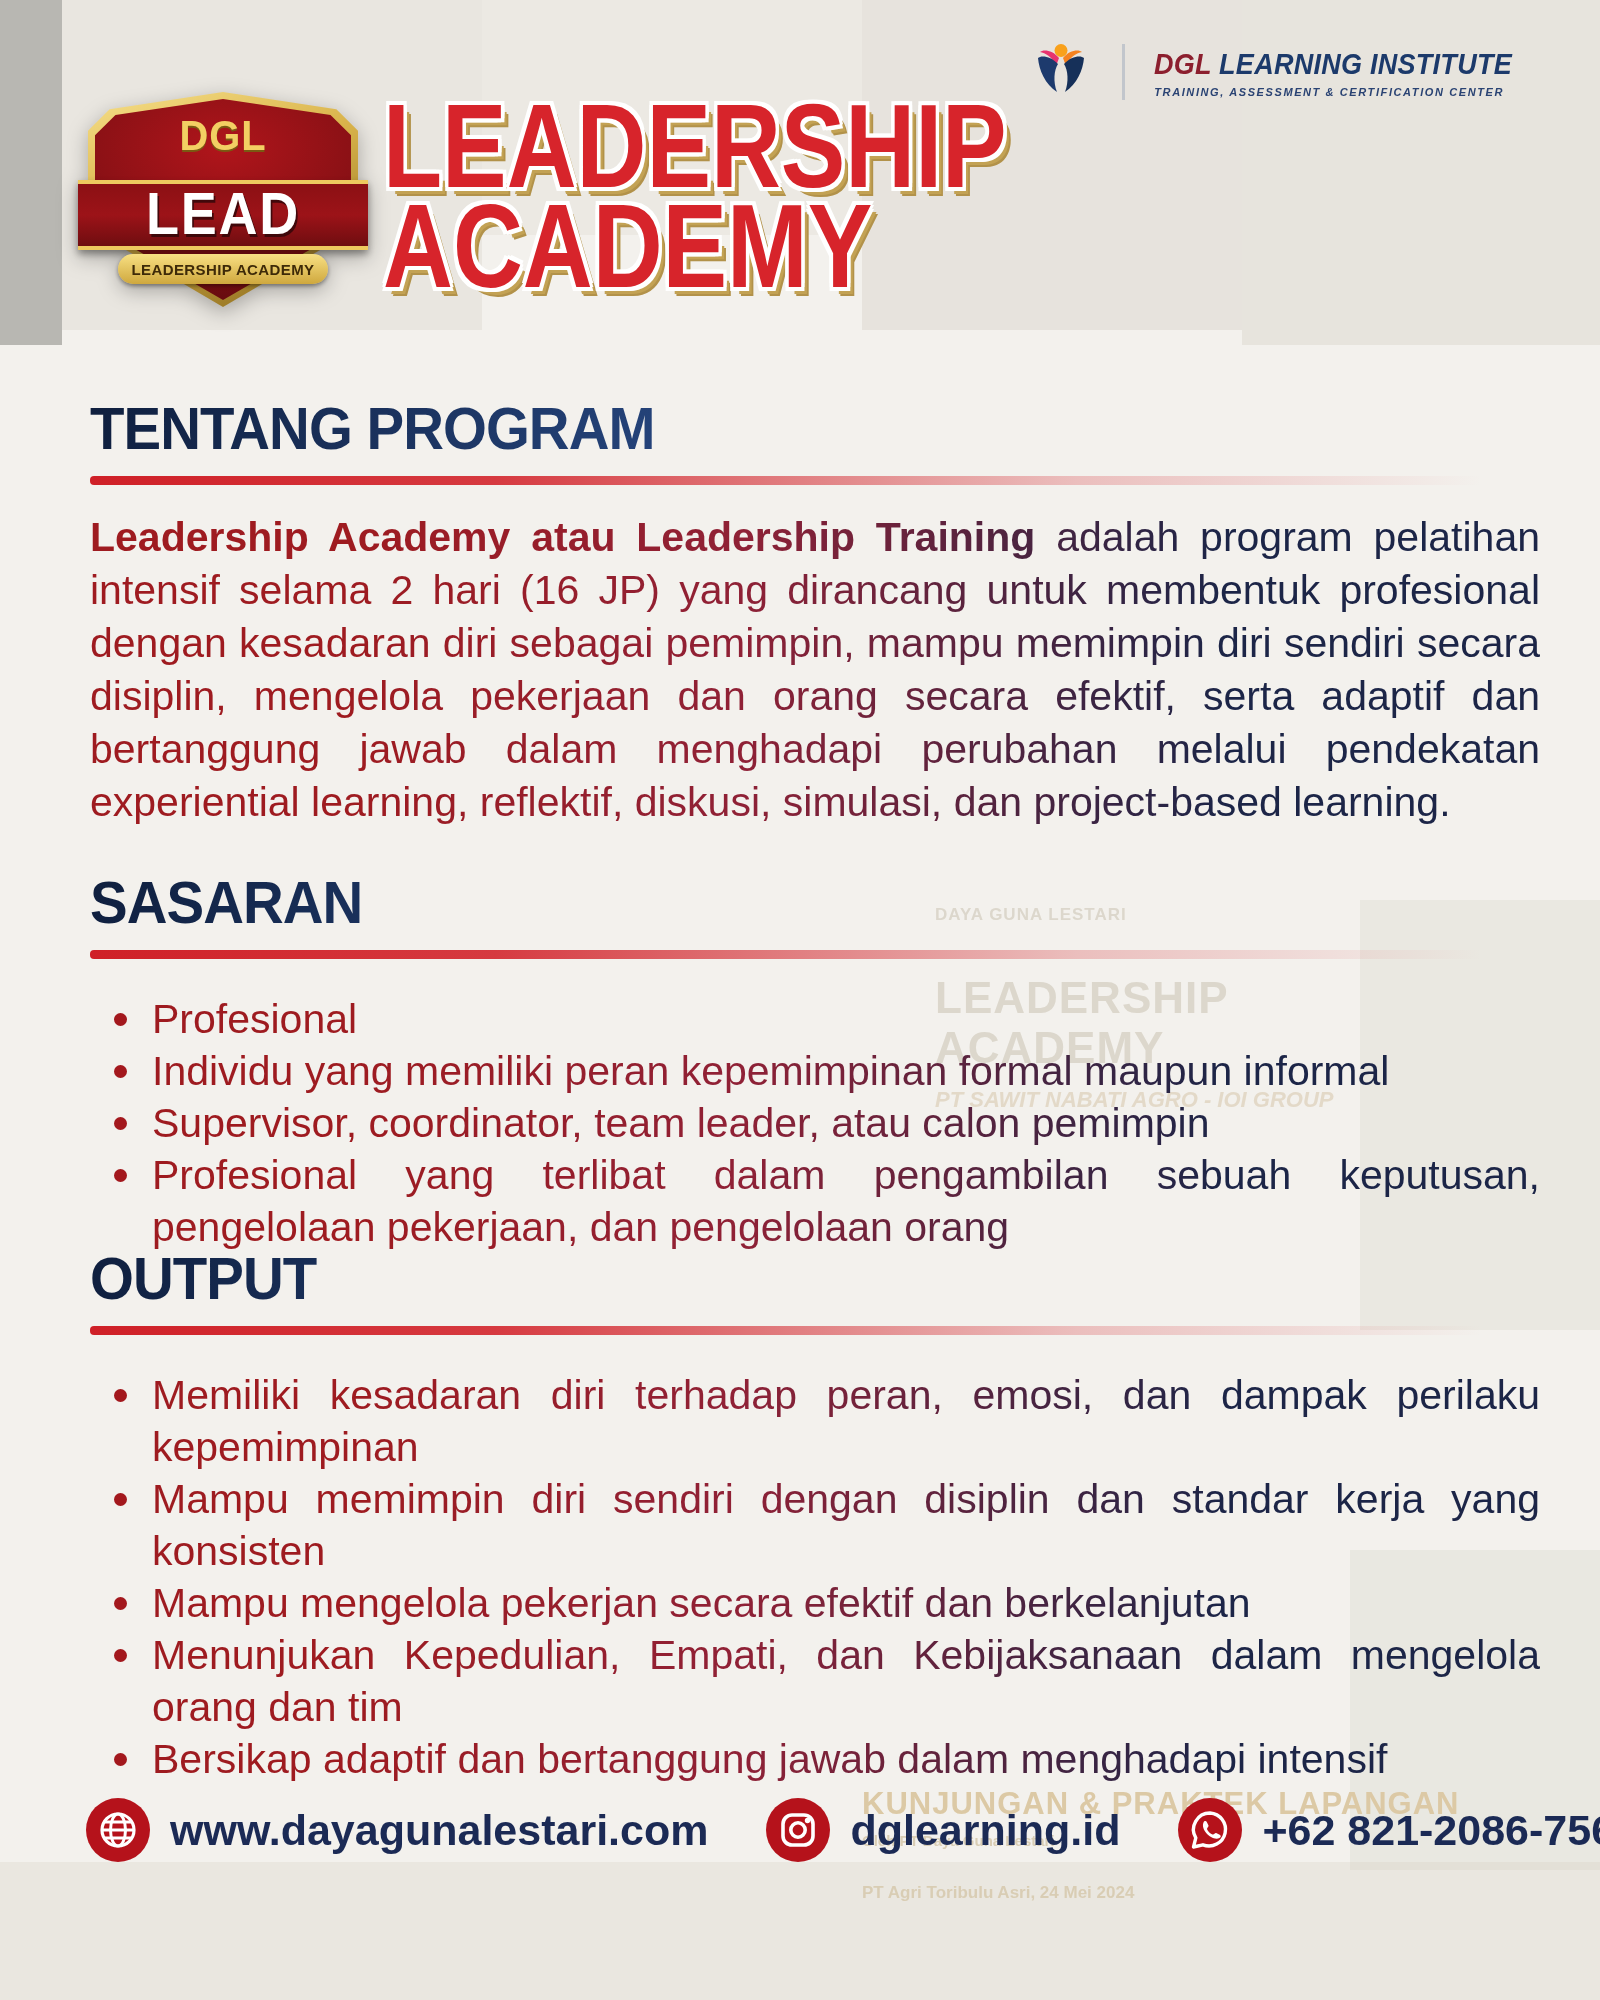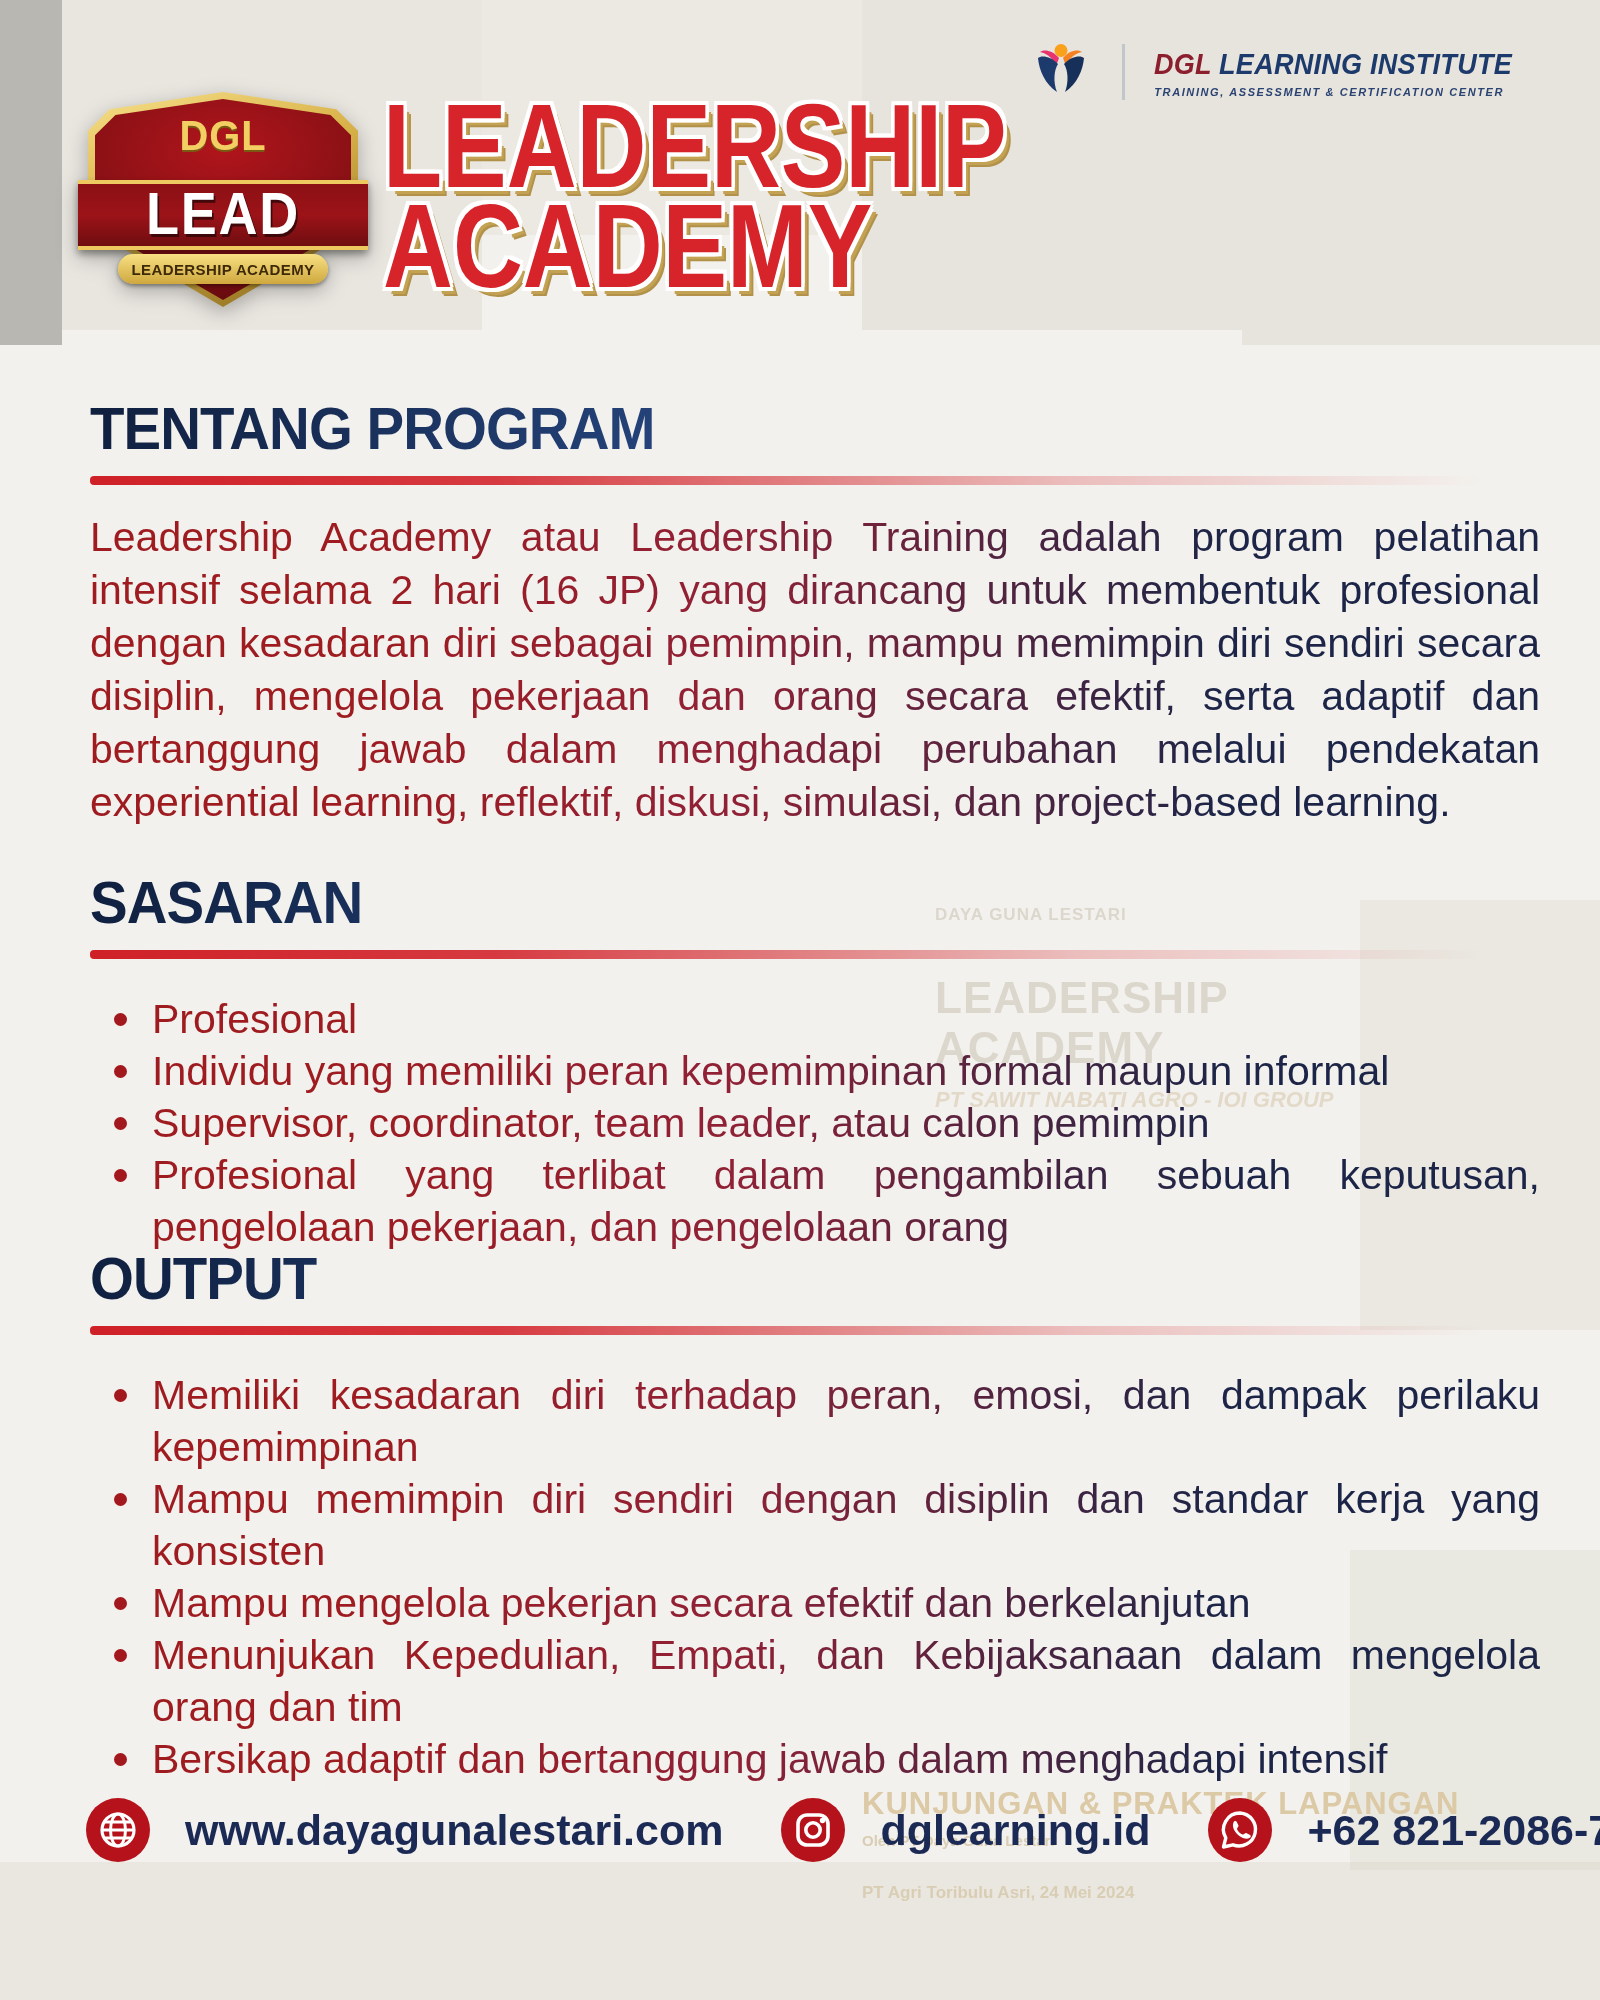--- a/index.html
+++ b/index.html
@@ -60,28 +60,28 @@
   .inst-name{font-size:30px;font-weight:800;letter-spacing:.3px;transform:scaleX(.9);transform-origin:left;white-space:nowrap;}
   .inst-name .dgl{color:#8c1f2e;}
   .inst-name .rest{color:#1c3a6b;}
   .inst-tagline{font-size:11px;font-weight:700;letter-spacing:1.6px;color:#2a4373;margin-top:5px;white-space:nowrap;}
   
   .section{position:absolute;left:90px;width:1450px;z-index:2;}
   .sec-heading{margin:0;font-size:60px;line-height:62px;font-weight:800;letter-spacing:-1px;transform:scaleX(.94);transform-origin:left;}
   .sec-rule{height:9px;margin-top:16px;border-radius:4px;
     background:linear-gradient(90deg,#cf2027 0%,#d63a40 28%,rgba(214,58,64,.28) 68%,rgba(214,58,64,0) 96%);}
   .body-par{margin:26px 0 0 0;font-size:41px;line-height:53px;text-align:justify;}
-  .body-par .lead{font-weight:400;}
+  .body-par .lead{font-weight:700;}
   ul.blist{list-style:none;margin:34px 0 0 0;padding:0;}
   ul.blist li{position:relative;padding-left:62px;font-size:41px;line-height:52px;text-align:justify;}
   ul.blist li::before{content:"";position:absolute;left:24px;top:20px;width:13px;height:13px;border-radius:50%;background:#a3181d;}
   
   .footer{position:absolute;left:86px;top:1798px;z-index:3;display:flex;align-items:center;gap:58px;}
   .contact{display:flex;align-items:center;gap:20px;}
-  .contact .label{font-size:43px;font-weight:600;color:#1b2a55;white-space:nowrap;margin-left:15px;}
+  .contact .label{font-size:43px;font-weight:600;color:#1b2a55;white-space:nowrap;}
   .cicon{width:64px;height:64px;display:block;}
   
   .ghost-poster{left:935px;top:905px;width:430px;color:#dcd7cc;z-index:0;}
   .ghost-brand{font-size:17px;font-weight:700;letter-spacing:1px;}
   .ghost-title{font-size:44px;font-weight:800;letter-spacing:1px;margin-top:48px;}
   .ghost-sub{font-size:22px;font-weight:700;font-style:italic;margin-top:14px;color:#e3d9c8;}
   .ghost-banner{left:862px;top:1786px;width:620px;z-index:0;color:#dcc9a5;}
   .ghost-banner .t{font-size:31px;font-weight:800;letter-spacing:1px;}
   .ghost-banner .s1{font-size:15px;font-weight:700;margin-top:10px;color:#d9cdb4;}
   .ghost-banner .s2{font-size:17px;font-weight:700;margin-top:34px;color:#d9cdb4;}

